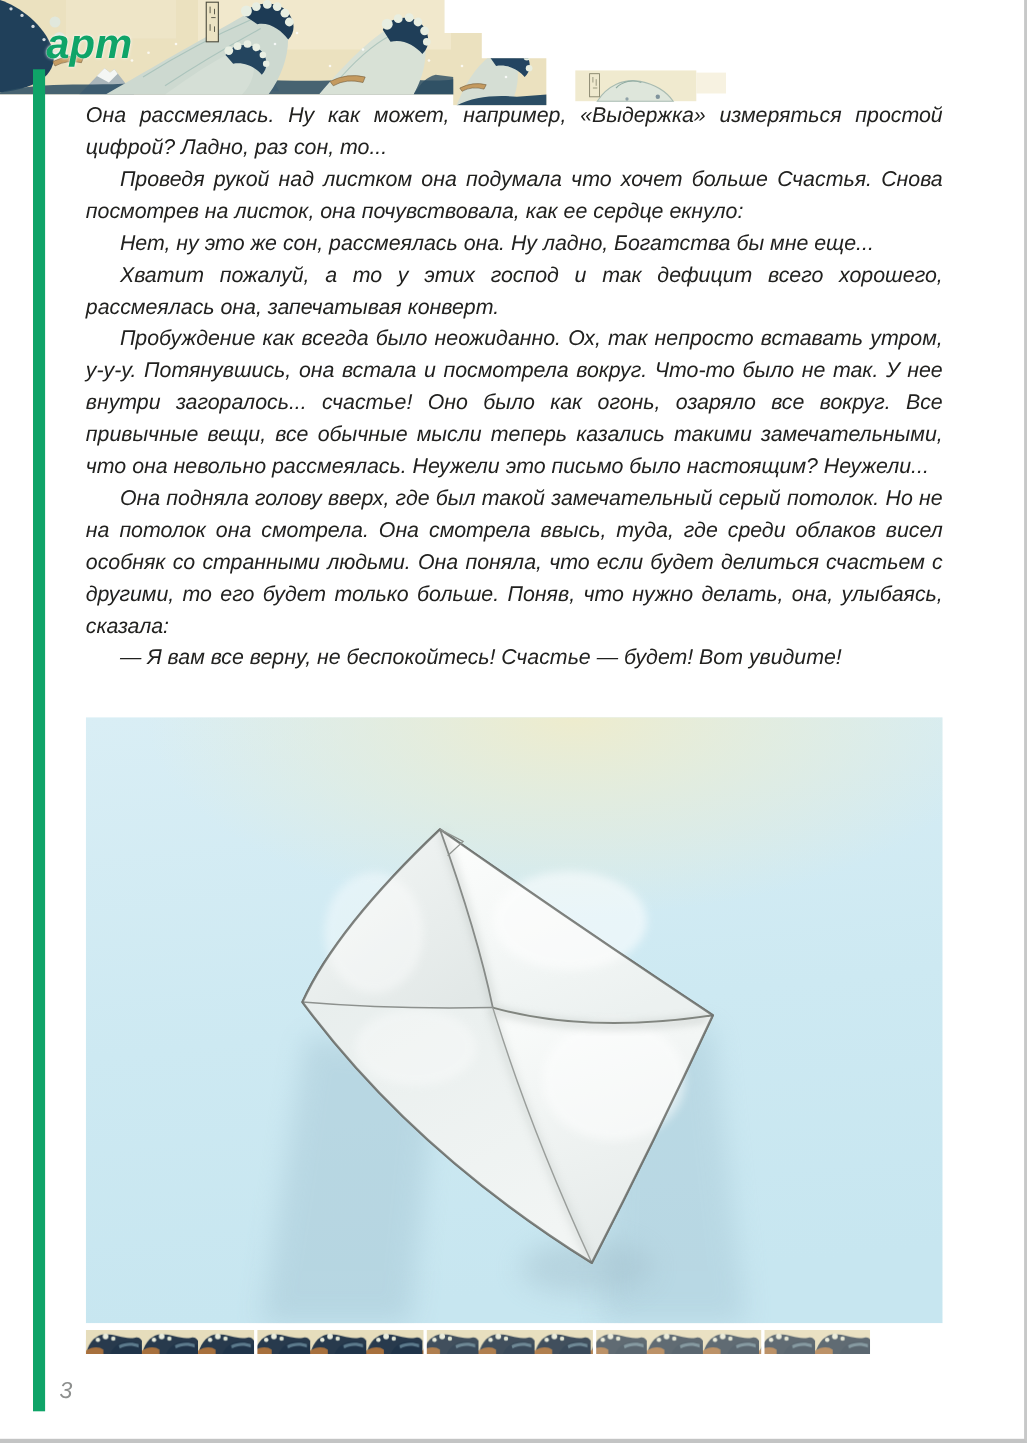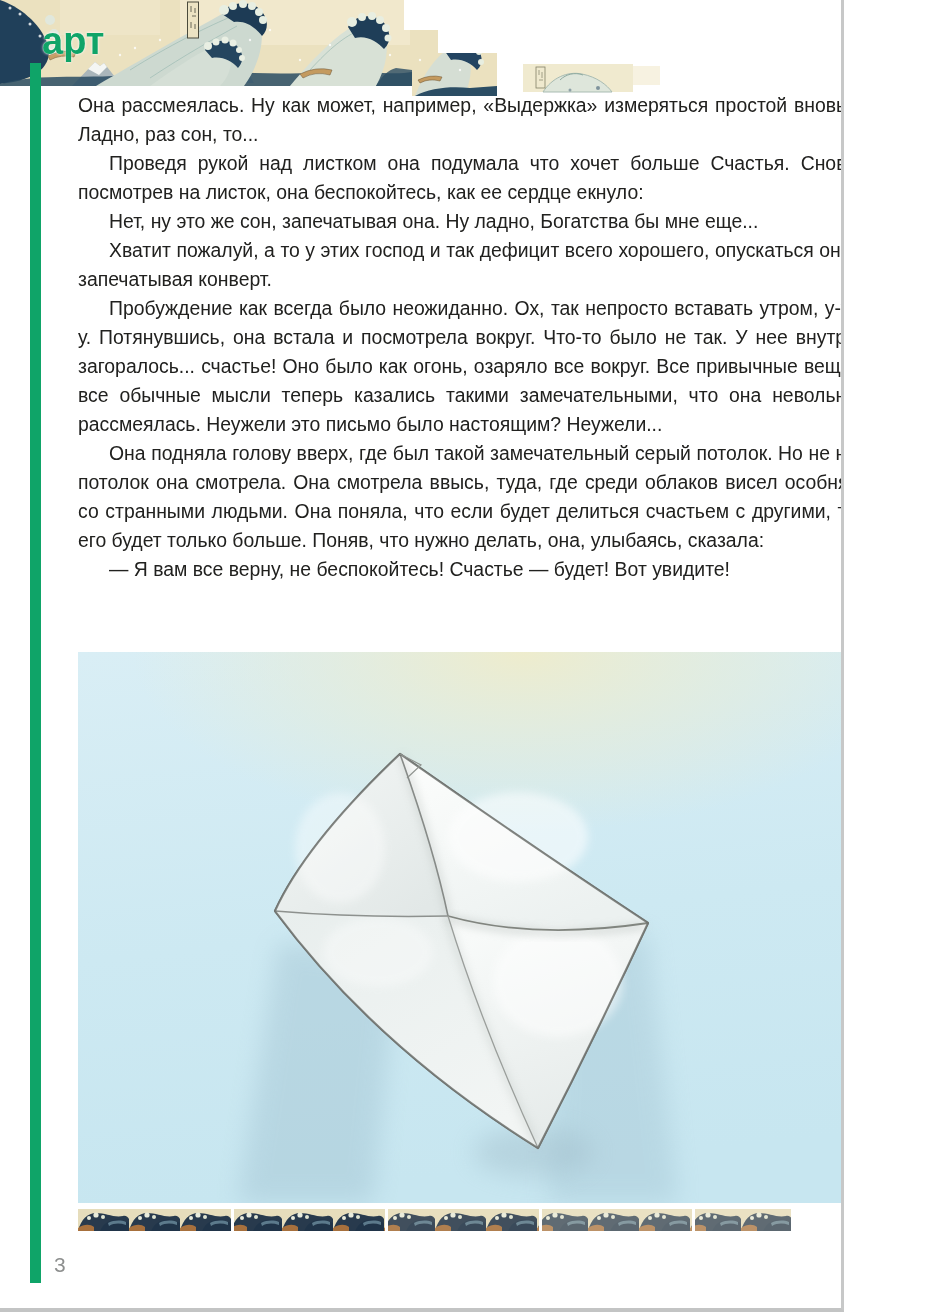--- a/index.html
+++ b/index.html
@@ -1,20 +1,21 @@
 <!DOCTYPE html>
 <html lang="ru" style="--accent-green: #0fa468; --text-ink: #21211f; --page-number-gray: #8d8f8e; --illustration-sky: #cde9f2; --header-cream: #ebe1bf; --wave-navy: #1f3c54; --wave-foam: #e8eee1; --strip-orange: #b5763b;"><head>
 <meta charset="utf-8">
 <style>
   html,body{margin:0;padding:0;background:#ffffff;}
   .sheet{
-    position:relative;width:844px;height:1312px;background:#ffffff;
+    position:relative;width:934px;height:1312px;background:#ffffff;
     overflow:hidden;box-sizing:border-box;
     border-right:3px solid #c7c8c8;border-bottom:4px solid #c3c4c4;
     font-family:"Liberation Sans",sans-serif;
+    font-style:italic;
   }
   .hdr{position:absolute;left:0;top:0;width:680px;height:100px;}
   .logo{
     position:absolute;left:42px;top:22px;line-height:1;
     font-size:38px;font-weight:bold;letter-spacing:0;
     color:var(--accent-green,#0fa468);
     text-shadow:0 0 3px rgba(255,255,255,.95),0 0 1px rgba(255,255,255,.9);
   }
   .bar{
     position:absolute;left:30px;top:63px;width:11px;height:1220px;
@@ -154,24 +155,24 @@
       <circle cx="598" cy="88" r="2" fill="#35546b" opacity="0.6"></circle>
       <circle cx="570" cy="90" r="1.5" fill="#35546b" opacity="0.5"></circle>
     </g>
   </svg>
 
   <div class="logo">арт</div>
 
   <div class="bar"></div>
 
   <div class="article">
-    <p class="first">Она рассмеялась. Ну как может, например, «Выдержка» измеряться простой вновь? Ладно, раз сон, то...</p>
-    <p>Проведя рукой над листком она подумала что хочет больше Счастья. Снова посмотрев на листок, она беспокойтесь, как ее сердце екнуло:</p>
-    <p>Нет, ну это же сон, запечатывая она. Ну ладно, Богатства бы мне еще...</p>
-    <p>Хватит пожалуй, а то у этих господ и так дефицит всего хорошего, опускаться она, запечатывая конверт.</p>
+    <p class="first">Она рассмеялась. Ну как может, например, «Выдержка» измеряться простой цифрой? Ладно, раз сон, то...</p>
+    <p>Проведя рукой над листком она подумала что хочет больше Счастья. Снова посмотрев на листок, она почувствовала, как ее сердце екнуло:</p>
+    <p>Нет, ну это же сон, рассмеялась она. Ну ладно, Богатства бы мне еще...</p>
+    <p>Хватит пожалуй, а то у этих господ и так дефицит всего хорошего, рассмеялась она, запечатывая конверт.</p>
     <p>Пробуждение как всегда было неожиданно. Ох, так непросто вставать утром, у-у-у. Потянувшись, она встала и посмотрела вокруг. Что-то было не так. У нее внутри загоралось... счастье! Оно было как огонь, озаряло все вокруг. Все привычные вещи, все обычные мысли теперь казались такими замечательными, что она невольно рассмеялась. Неужели это письмо было настоящим? Неужели...</p>
     <p>Она подняла голову вверх, где был такой замечательный серый потолок. Но не на потолок она смотрела. Она смотрела ввысь, туда, где среди облаков висел особняк со странными людьми. Она поняла, что если будет делиться счастьем с другими, то его будет только больше. Поняв, что нужно делать, она, улыбаясь, сказала:</p>
     <p>— Я вам все верну, не беспокойтесь! Счастье — будет! Вот увидите!</p>
   </div>
 
   <div class="figure">
     <svg viewBox="0 0 779 551" width="779" height="551" aria-hidden="true">
       <defs>
         <linearGradient id="bgGrad" x1="0" y1="0" x2="0.15" y2="1">
           <stop offset="0" stop-color="#d9eef5"></stop>

